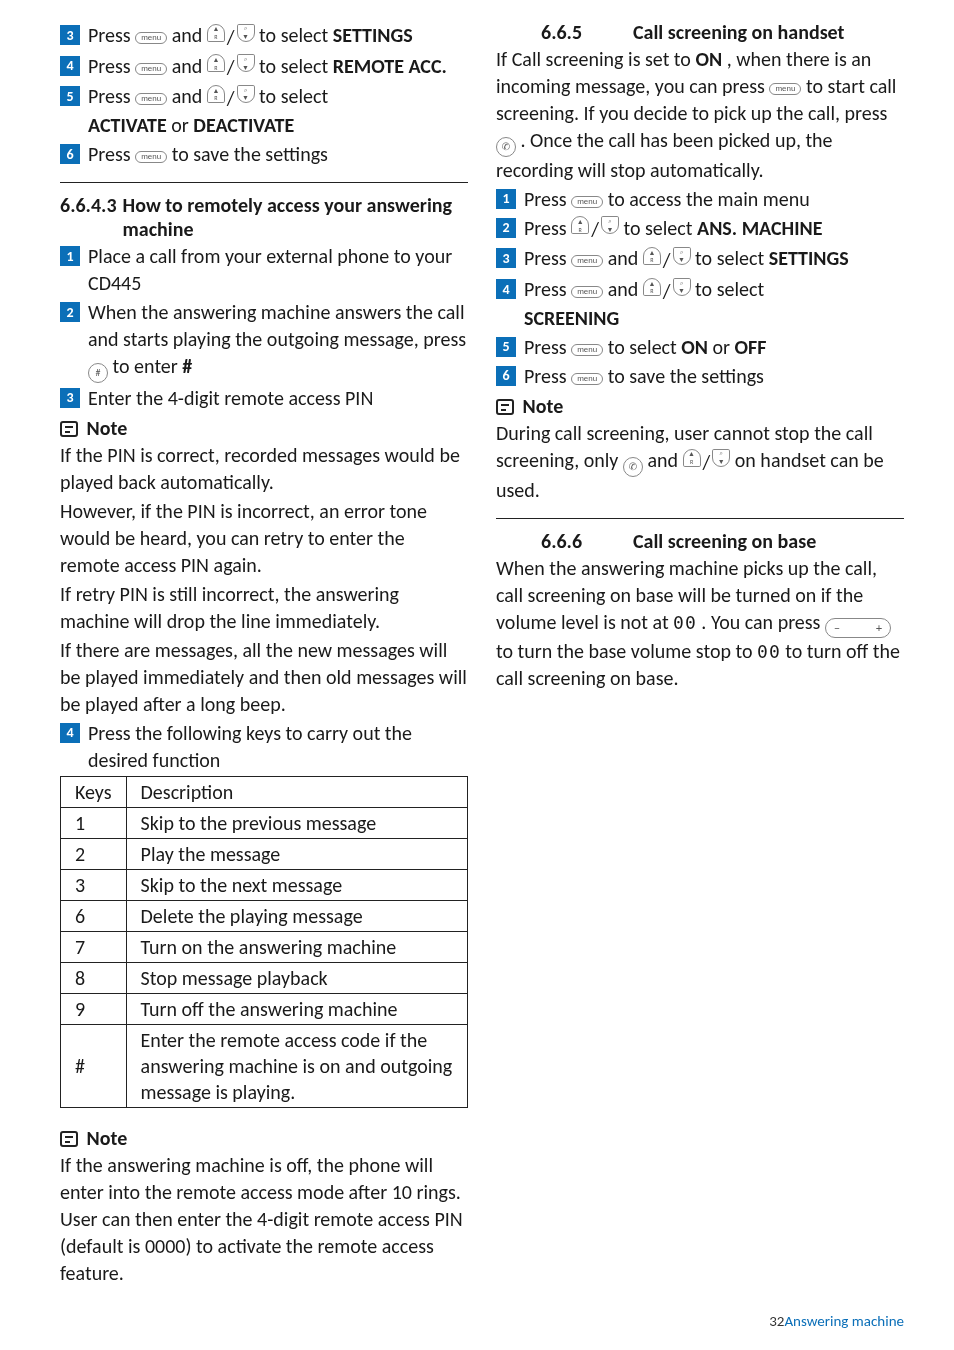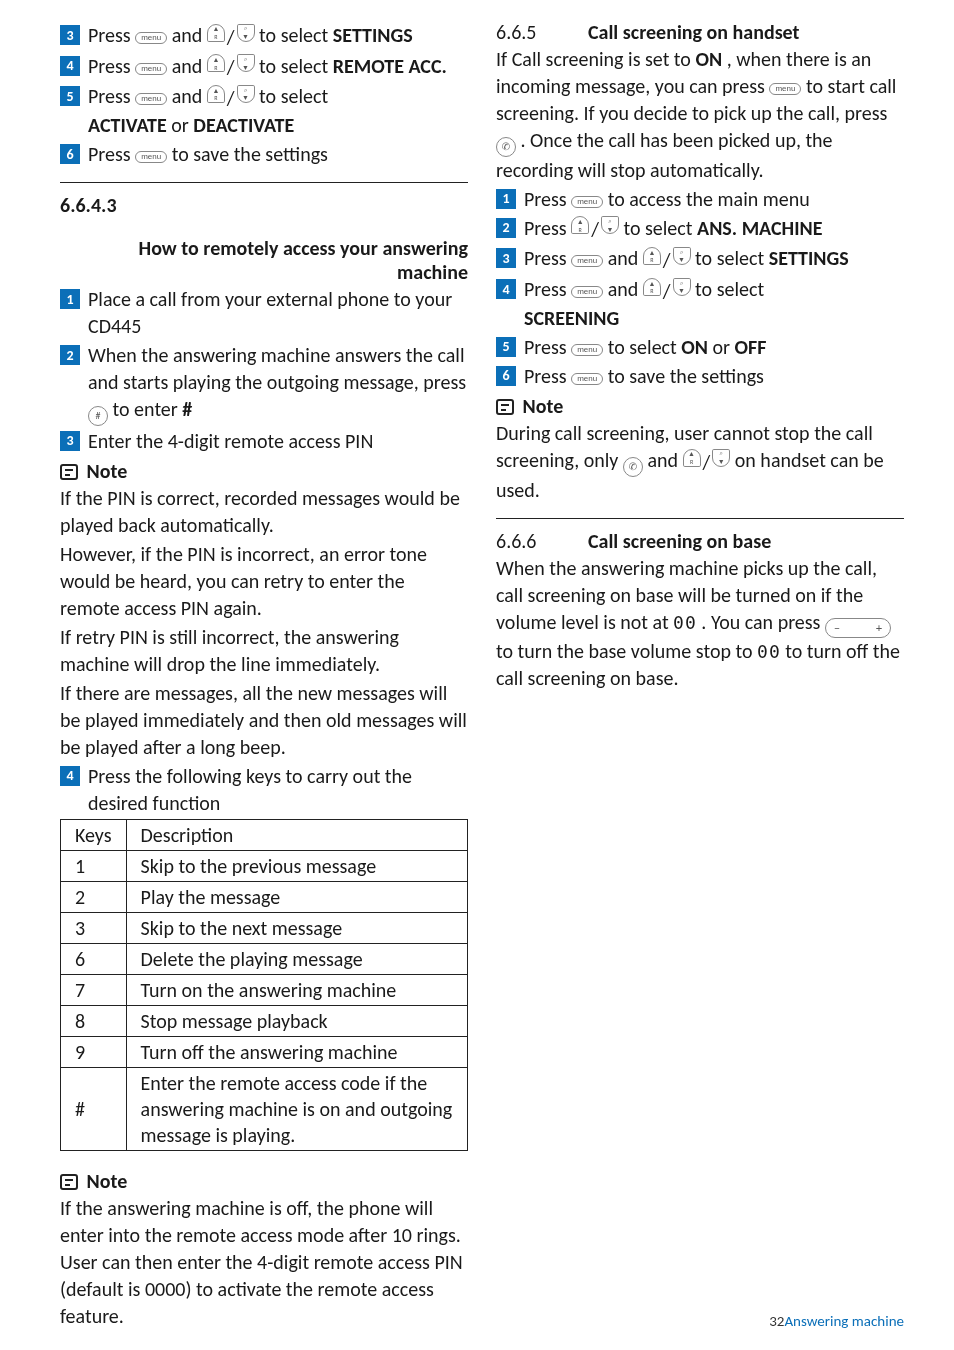--- a/index.html
+++ b/index.html
@@ -58,23 +58,23 @@
     width:20px; height:20px; border:1px solid #888; border-radius:50%;
     font-size:10px; color:#555; vertical-align:-3px;
   }
   .oval {
     display:inline-flex; align-items:center; justify-content:space-between;
     border:1px solid #888; border-radius:12px;
     font-size:12px; color:#555; vertical-align:-3px;
     padding: 1px 8px; width: 66px;
   }
   .hr { border:0; border-top:1px solid #222; margin: 14px 0 10px; }
-  .sub { display:flex; gap:12px;text-align:right; }
+  .sub { display:flex; gap:6px; }
   .sub .num { font-weight:bold; }
-  .sub .ttl { font-weight:bold;margin-top:43px; }
+  .sub .ttl { font-weight:bold; }
   p.flow { line-height: 1.35; margin: 2px 0; }
   .noteh { font-weight: bold; margin-top: 4px; }
   .noteicon {
     display:inline-block; width:18px; height:16px;
     border:2px solid #222; border-radius:3px 3px 3px 3px;
     position:relative; vertical-align:-2px; margin-right:4px;
   }
   .noteicon::before{
     content:""; position:absolute; left:3px; right:3px; top:3px; height:2px; background:#222;
   }
@@ -90,21 +90,21 @@
   .footer {
     position:absolute; bottom: 20px; left:60px; right:50px;
     display:flex; justify-content:flex-end;
     font-size: 15px;
   }
   .footer .pg { color:#333; }
   .footer .lbl { color:#0b6fb8; }
   strong { font-weight: bold; }
   .digital { font-family: monospace; letter-spacing:1px; font-size:18px; }
   .sectrow { display:flex; gap:10px; }
-  .sectrow .num { font-weight:normal; min-width:82px; }
+  .sectrow .num { font-weight:bold; min-width:82px;margin-left:45px; }
   .sectrow .ttl { font-weight:bold; }
 </style>
 </head>
 <body>
 
 <div class="columns">
 
   <div class="col">
 
     <div class="step">

